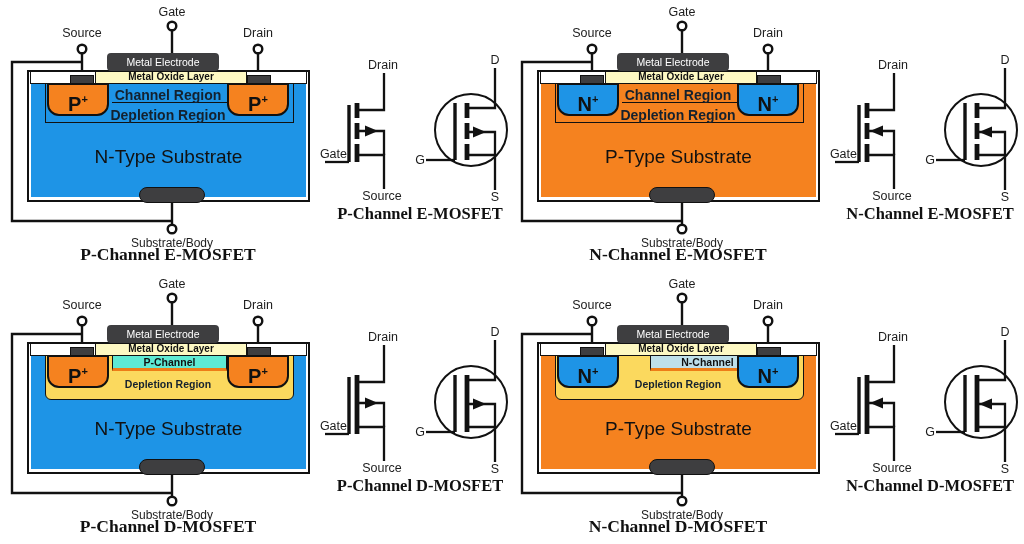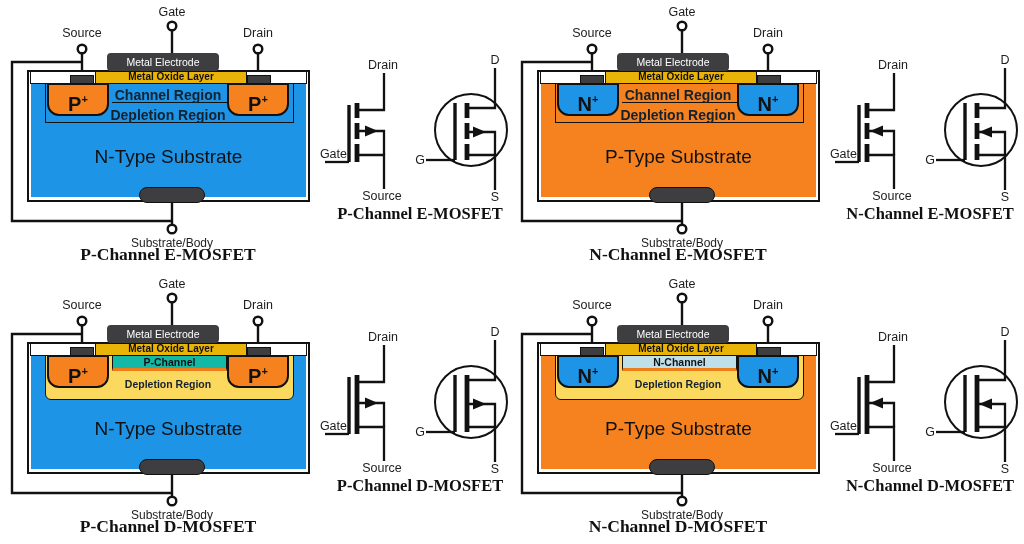--- a/index.html
+++ b/index.html
@@ -7,21 +7,21 @@
             font-family:"Liberation Sans", sans-serif; }
   .quad { position:absolute; width:514px; height:272px; }
   .quad * { box-sizing:border-box; }
   .wires { position:absolute; left:0; top:0; }
   .w    { fill:none; stroke:#111; stroke-width:2.4px; }
   .term { fill:#fff; stroke:#111; stroke-width:2.4px; }
   .tlab { position:absolute; width:80px; text-align:center; font-size:12.5px; color:#1c1c1c; }
   .outer{ position:absolute; left:27px; top:70px; width:283px; height:132px; background:#fff; border:2px solid #111; }
   .sub  { position:absolute; left:31px; top:83px; width:275px; height:114px; }
   .band { position:absolute; left:30px; top:71px; width:277px; height:13px; background:#fff; border:1.5px solid #111; }
-  .oxide{ position:absolute; left:95px; top:71px; width:152px; height:13px; background:#eab308; border:1.5px solid #111;
+  .oxide{ position:absolute; left:95px; top:71px; width:152px; height:13px; background:#fef9c3; border:1.5px solid #111;
           font-weight:bold; font-size:10px; line-height:10px; text-align:center; color:#111; }
   .contact { position:absolute; top:75px; width:24px; height:9px; background:#3E3E40; border:1px solid #111; }
   .electrode { position:absolute; left:107px; top:53px; width:112px; height:18px; background:#3E3E40;
           border-radius:4px; color:#fff; font-size:10.5px; line-height:18px; text-align:center; }
   .inner{ position:absolute; left:45px; top:83px; width:249px; height:40px; border:1.5px solid #111; }
   .chline { position:absolute; left:112px; top:102px; width:115px; height:0; border-top:1.5px solid #111; }
   .rlabel { position:absolute; left:88px; width:160px; text-align:center; font-weight:bold; font-size:14px; color:#14212e; }
   .depbox { position:absolute; left:45px; top:83px; width:249px; height:45px; border:1.5px solid #111; border-radius:0 0 6px 6px; }
   .chstrip{ position:absolute; left:112px; top:83px; width:115px; height:16px; border:1px solid #111;
           border-bottom:3px solid #ED7D17; font-weight:bold; font-size:10.5px; line-height:12px; text-align:center; color:#111; }
@@ -179,21 +179,21 @@
       <circle class="term" cx="172" cy="26" r="4.3"></circle>
       <circle class="term" cx="258" cy="49" r="4.3"></circle>
       <circle class="term" cx="172" cy="229" r="4.3"></circle>
     </svg>
     <div class="tlab" style="left:42px;top:26px">Source</div>
     <div class="tlab" style="left:132px;top:5px">Gate</div>
     <div class="tlab" style="left:218px;top:26px">Drain</div>
     <div class="outer"></div>
     <div class="sub" style="background-color: rgb(30, 148, 230);"></div>
     <div class="depbox" style="background-color: rgb(251, 217, 94);"></div>
-    <div class="chstrip" style="background-color: #14b8a6;"><span>P-Channel</span></div>
+    <div class="chstrip" style="background-color: #5eead4;"><span>P-Channel</span></div>
     <div class="rlabel" style="top:106px;font-size:10.5px">Depletion Region</div>
     <div class="band"></div>
     <div class="oxide">Metal Oxide Layer</div>
     <div class="contact" style="left:70px"></div>
     <div class="contact" style="left:247px"></div>
     <div class="well" style="left: 47px; background-color: rgb(245, 130, 31);"><span>P</span><sup>+</sup></div>
     <div class="well" style="left: 227px; background-color: rgb(245, 130, 31);"><span>P</span><sup>+</sup></div>
     <div class="electrode">Metal Electrode</div>
     <div class="sublab">N-Type Substrate</div>
     <div class="bodyc"></div>
@@ -238,21 +238,21 @@
       <circle class="term" cx="172" cy="26" r="4.3"></circle>
       <circle class="term" cx="258" cy="49" r="4.3"></circle>
       <circle class="term" cx="172" cy="229" r="4.3"></circle>
     </svg>
     <div class="tlab" style="left:42px;top:26px">Source</div>
     <div class="tlab" style="left:132px;top:5px">Gate</div>
     <div class="tlab" style="left:218px;top:26px">Drain</div>
     <div class="outer"></div>
     <div class="sub" style="background-color: rgb(245, 130, 31);"></div>
     <div class="depbox" style="background-color: rgb(251, 217, 94);"></div>
-    <div class="chstrip" style="background-color: rgb(190, 224, 234);"><span>N-Channel</span></div>
+    <div class="chstrip" style="background-color: rgb(190, 224, 234); margin-left: 28px;"><span>N-Channel</span></div>
     <div class="rlabel" style="top:106px;font-size:10.5px">Depletion Region</div>
     <div class="band"></div>
     <div class="oxide">Metal Oxide Layer</div>
     <div class="contact" style="left:70px"></div>
     <div class="contact" style="left:247px"></div>
     <div class="well" style="left: 47px; background-color: rgb(30, 148, 230);"><span>N</span><sup>+</sup></div>
     <div class="well" style="left: 227px; background-color: rgb(30, 148, 230);"><span>N</span><sup>+</sup></div>
     <div class="electrode">Metal Electrode</div>
     <div class="sublab">P-Type Substrate</div>
     <div class="bodyc"></div>

